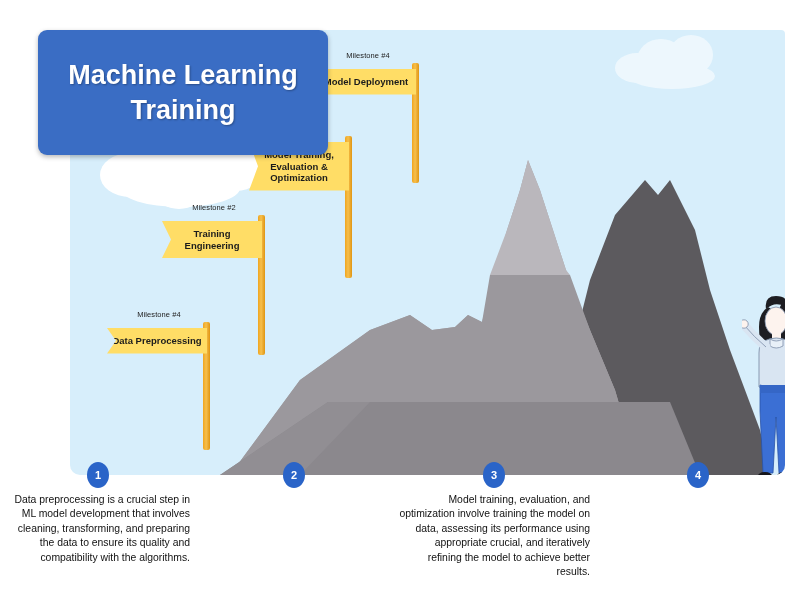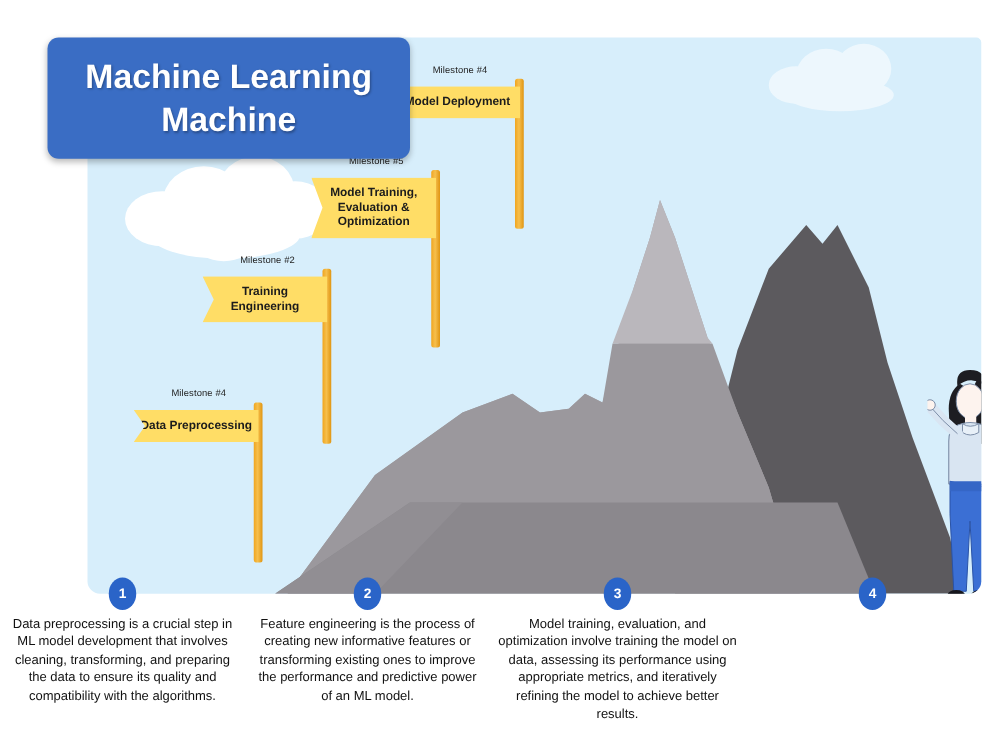--- a/index.html
+++ b/index.html
@@ -90,21 +90,21 @@
     color: #222;
     letter-spacing: .1px;
   }
 
   
   .title-card {
     position: absolute;
     left: 38px;
     top: 30px;
     width: 290px;
-    height: 97px;
+    height: 125px;
     background: #3a6dc4;
     border-radius: 9px;
     box-shadow: 0 2px 5px rgba(0,0,0,.28);
     display: flex;
     align-items: center;
     justify-content: center;
     text-align: center;
   }
   .title-text {
     color: #ffffff;
@@ -157,21 +157,21 @@
     display: flex;
     align-items: center;
     justify-content: center;
     margin-bottom: 5px;
     flex: none;
   }
   .step-text {
     font-size: 10.4px;
     line-height: 14.4px;
     color: #111111;
-    text-align: center;
+    text-align: right;
   }
 </style>
 </head>
 <body>
 
 <div id="stage">
 
   <div class="sky">
 
     <div class="cloud-group cloud-left">
@@ -280,39 +280,38 @@
       <div class="flag-pole" style="height:120px;"></div>
       <div class="flag-milestone">Milestone #4</div>
       <div class="flag-banner">Model Deployment</div>
     </div>
 
   </div>
 
   <div class="title-card">
     <div class="title-text">
       <span>Machine Learning</span><br>
-      <span>Machine</span>
+      <span>Training</span>
     </div>
   </div>
 
   <div class="steps">
 
     <div class="step step-1">
       <div class="step-badge">1</div>
       <div class="step-text">Data preprocessing is a crucial step in ML model development that involves cleaning, transforming, and preparing the data to ensure its quality and compatibility with the algorithms.</div>
     </div>
 
     <div class="step step-2">
       <div class="step-badge">2</div>
-      <div class="step-text">Feature engineering is the process of creating new informative features or transforming existing ones to improve the performance and predictive power of an ML model.</div>
     </div>
 
     <div class="step step-3">
       <div class="step-badge">3</div>
-      <div class="step-text">Model training, evaluation, and optimization involve training the model on data, assessing its performance using appropriate metrics, and iteratively refining the model to achieve better results.</div>
+      <div class="step-text">Model training, evaluation, and optimization involve training the model on data, assessing its performance using appropriate crucial, and iteratively refining the model to achieve better results.</div>
     </div>
 
     <div class="step step-4">
       <div class="step-badge">4</div>
     </div>
 
   </div>
 
 </div>
 

